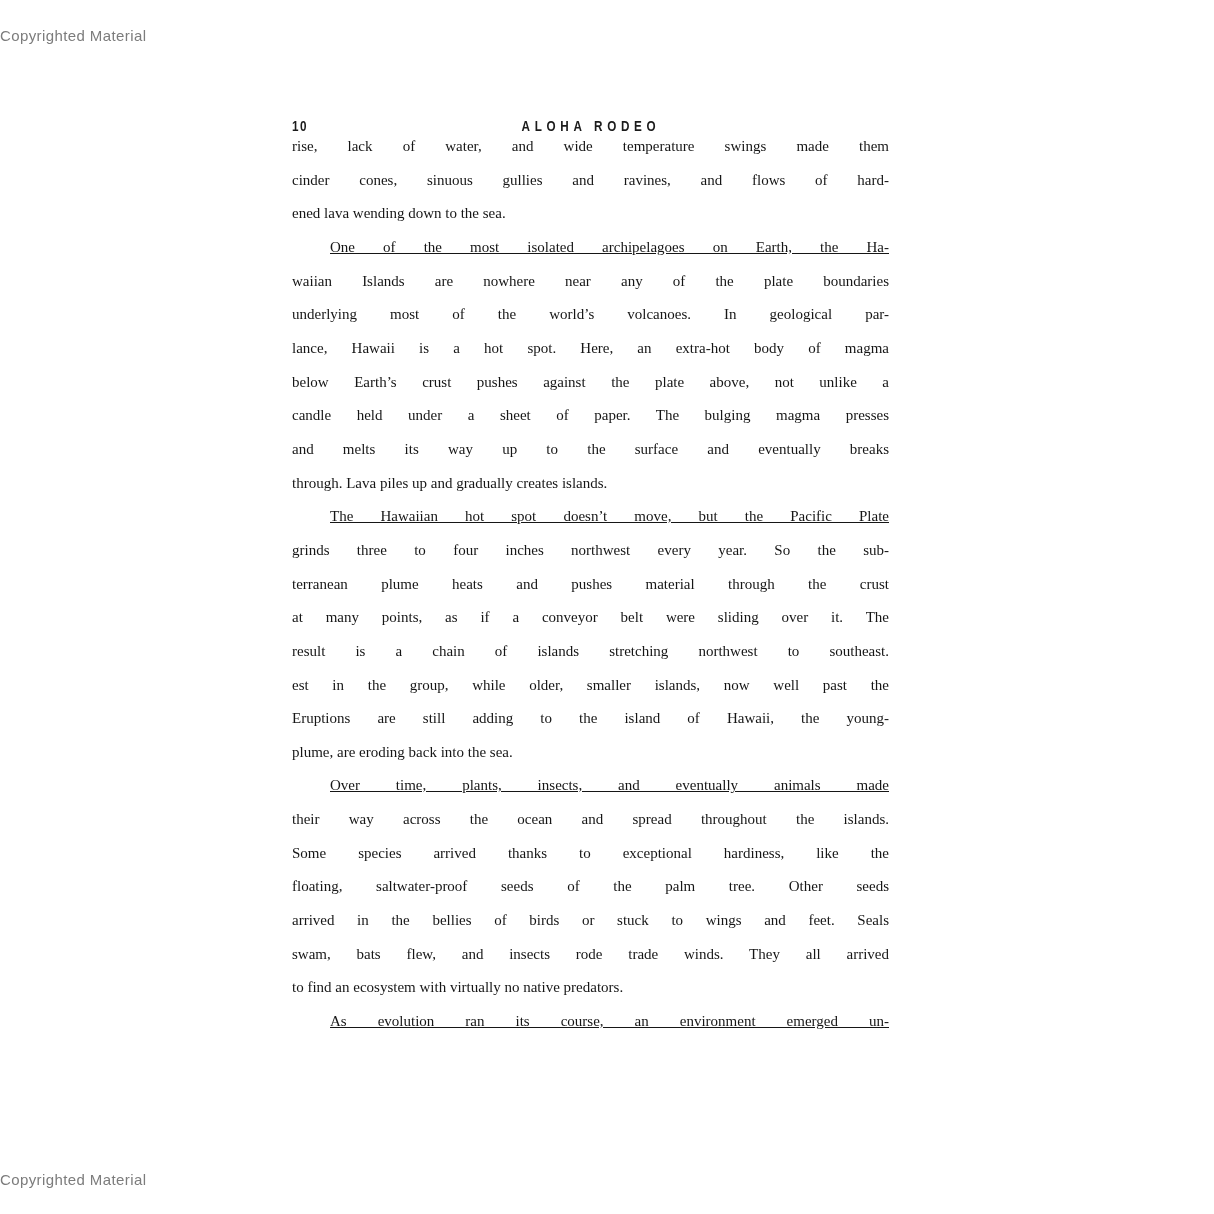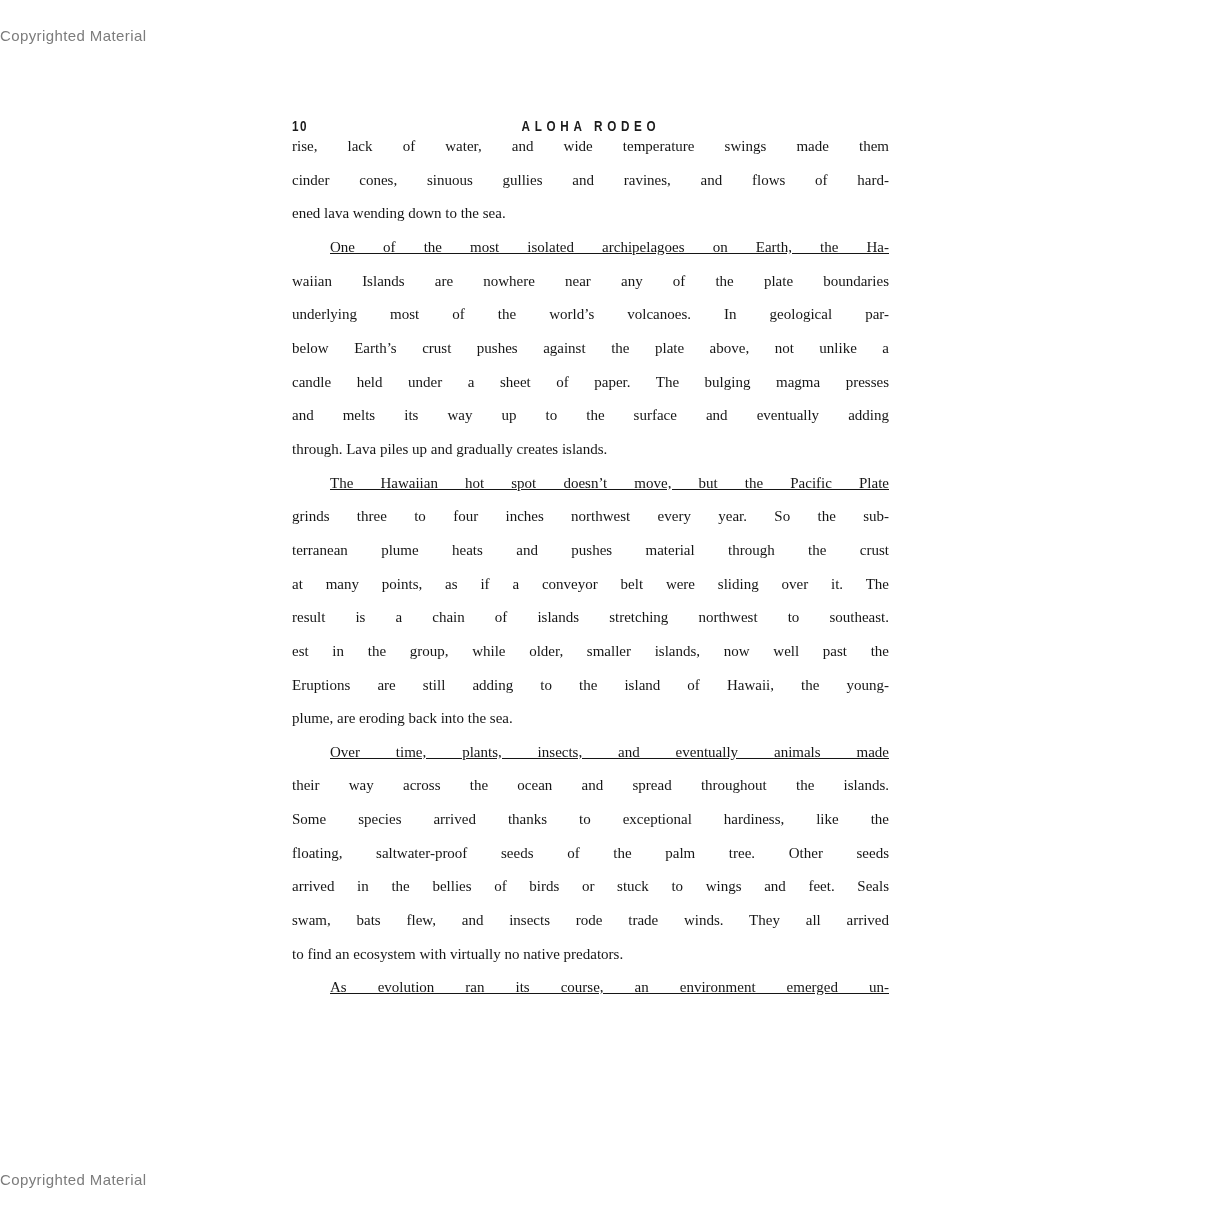--- a/index.html
+++ b/index.html
@@ -92,23 +92,24 @@
   <div class="body-text" id="body-text">
       <div class="para">
         <div class="line">rise, lack of water, and wide temperature swings made them</div>
         <div class="line">cinder cones, sinuous gullies and ravines, and flows of hard-</div>
         <div class="line flush">ened lava wending down to the sea.</div>
       </div>
       <div class="para">
         <div class="line indent">One of the most isolated archipelagoes on Earth, the Ha-</div>
         <div class="line">waiian Islands are nowhere near any of the plate boundaries</div>
         <div class="line">underlying most of the world’s volcanoes. In geological par-</div>
+        <div class="line">lance, Hawaii is a hot spot. Here, an extra-hot body of magma</div>
         <div class="line">below Earth’s crust pushes against the plate above, not unlike a</div>
         <div class="line">candle held under a sheet of paper. The bulging magma presses</div>
-        <div class="line">and melts its way up to the surface and eventually adding</div>
+        <div class="line">and melts its way up to the surface and eventually breaks</div>
         <div class="line flush">through. Lava piles up and gradually creates islands.</div>
       </div>
       <div class="para">
         <div class="line indent">The Hawaiian hot spot doesn’t move, but the Pacific Plate</div>
         <div class="line">grinds three to four inches northwest every year. So the sub-</div>
         <div class="line">terranean plume heats and pushes material through the crust</div>
         <div class="line">at many points, as if a conveyor belt were sliding over it. The</div>
         <div class="line">result is a chain of islands stretching northwest to southeast.</div>
         <div class="line">est in the group, while older, smaller islands, now well past the</div>
         <div class="line">Eruptions are still adding to the island of Hawaii, the young-</div>

